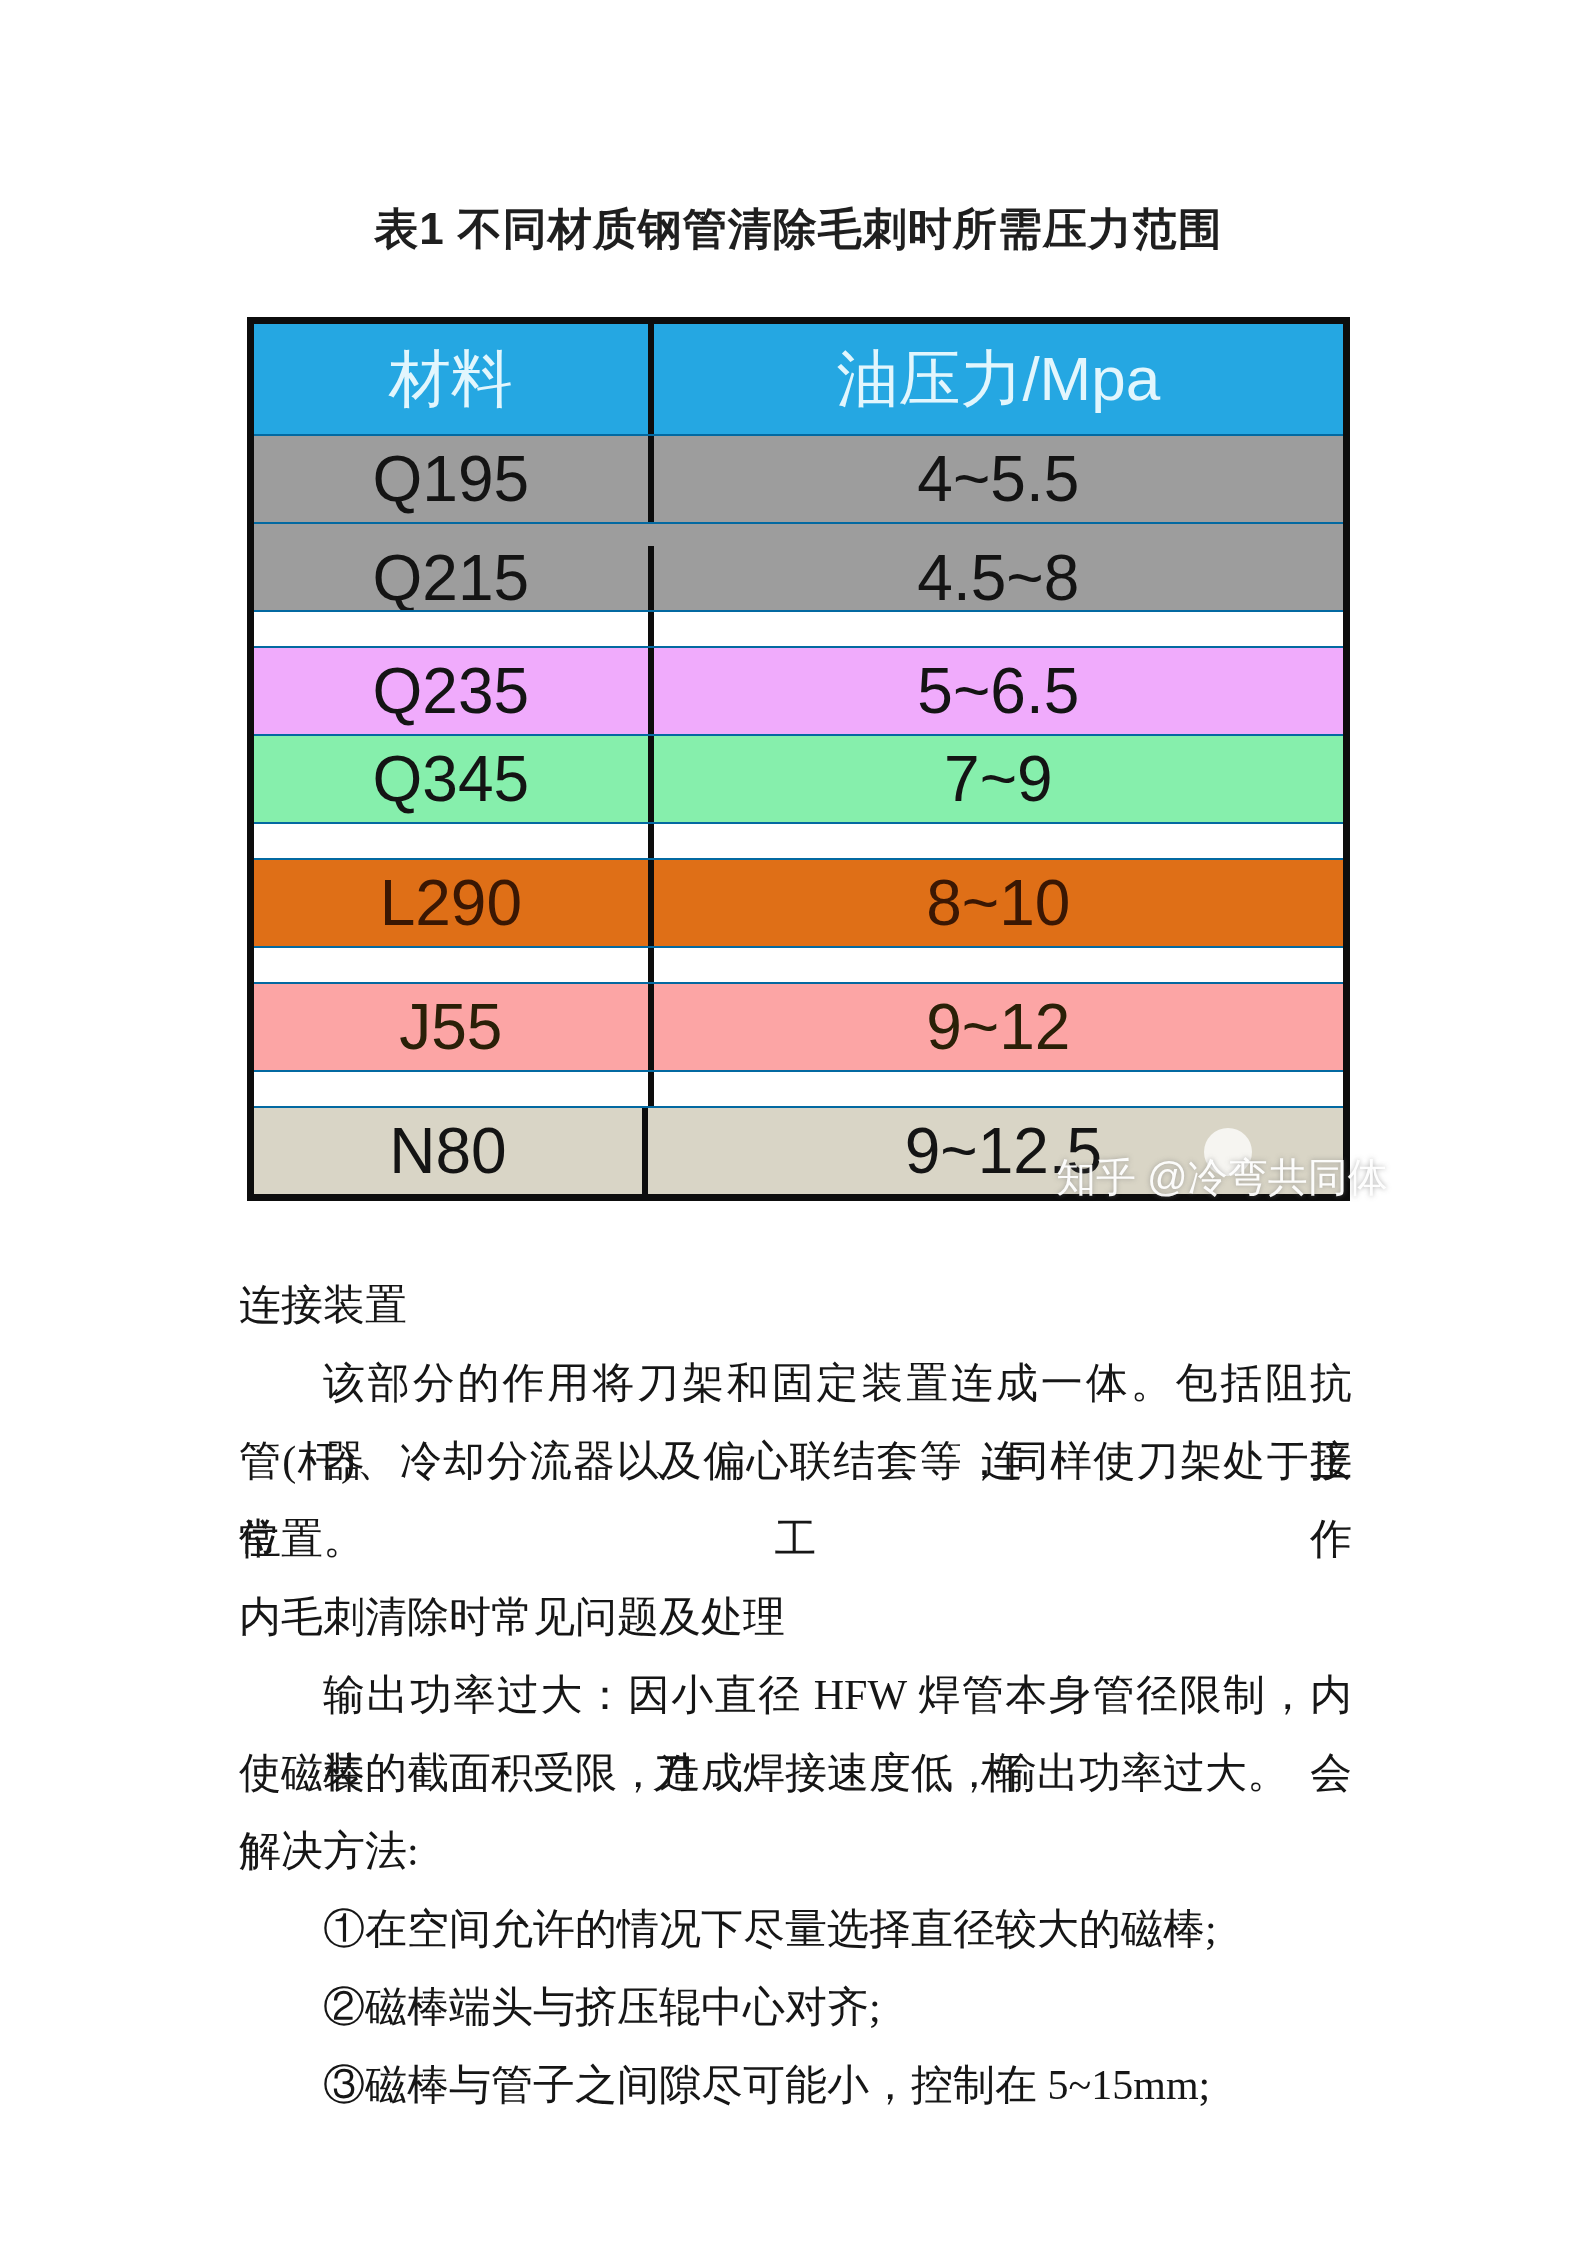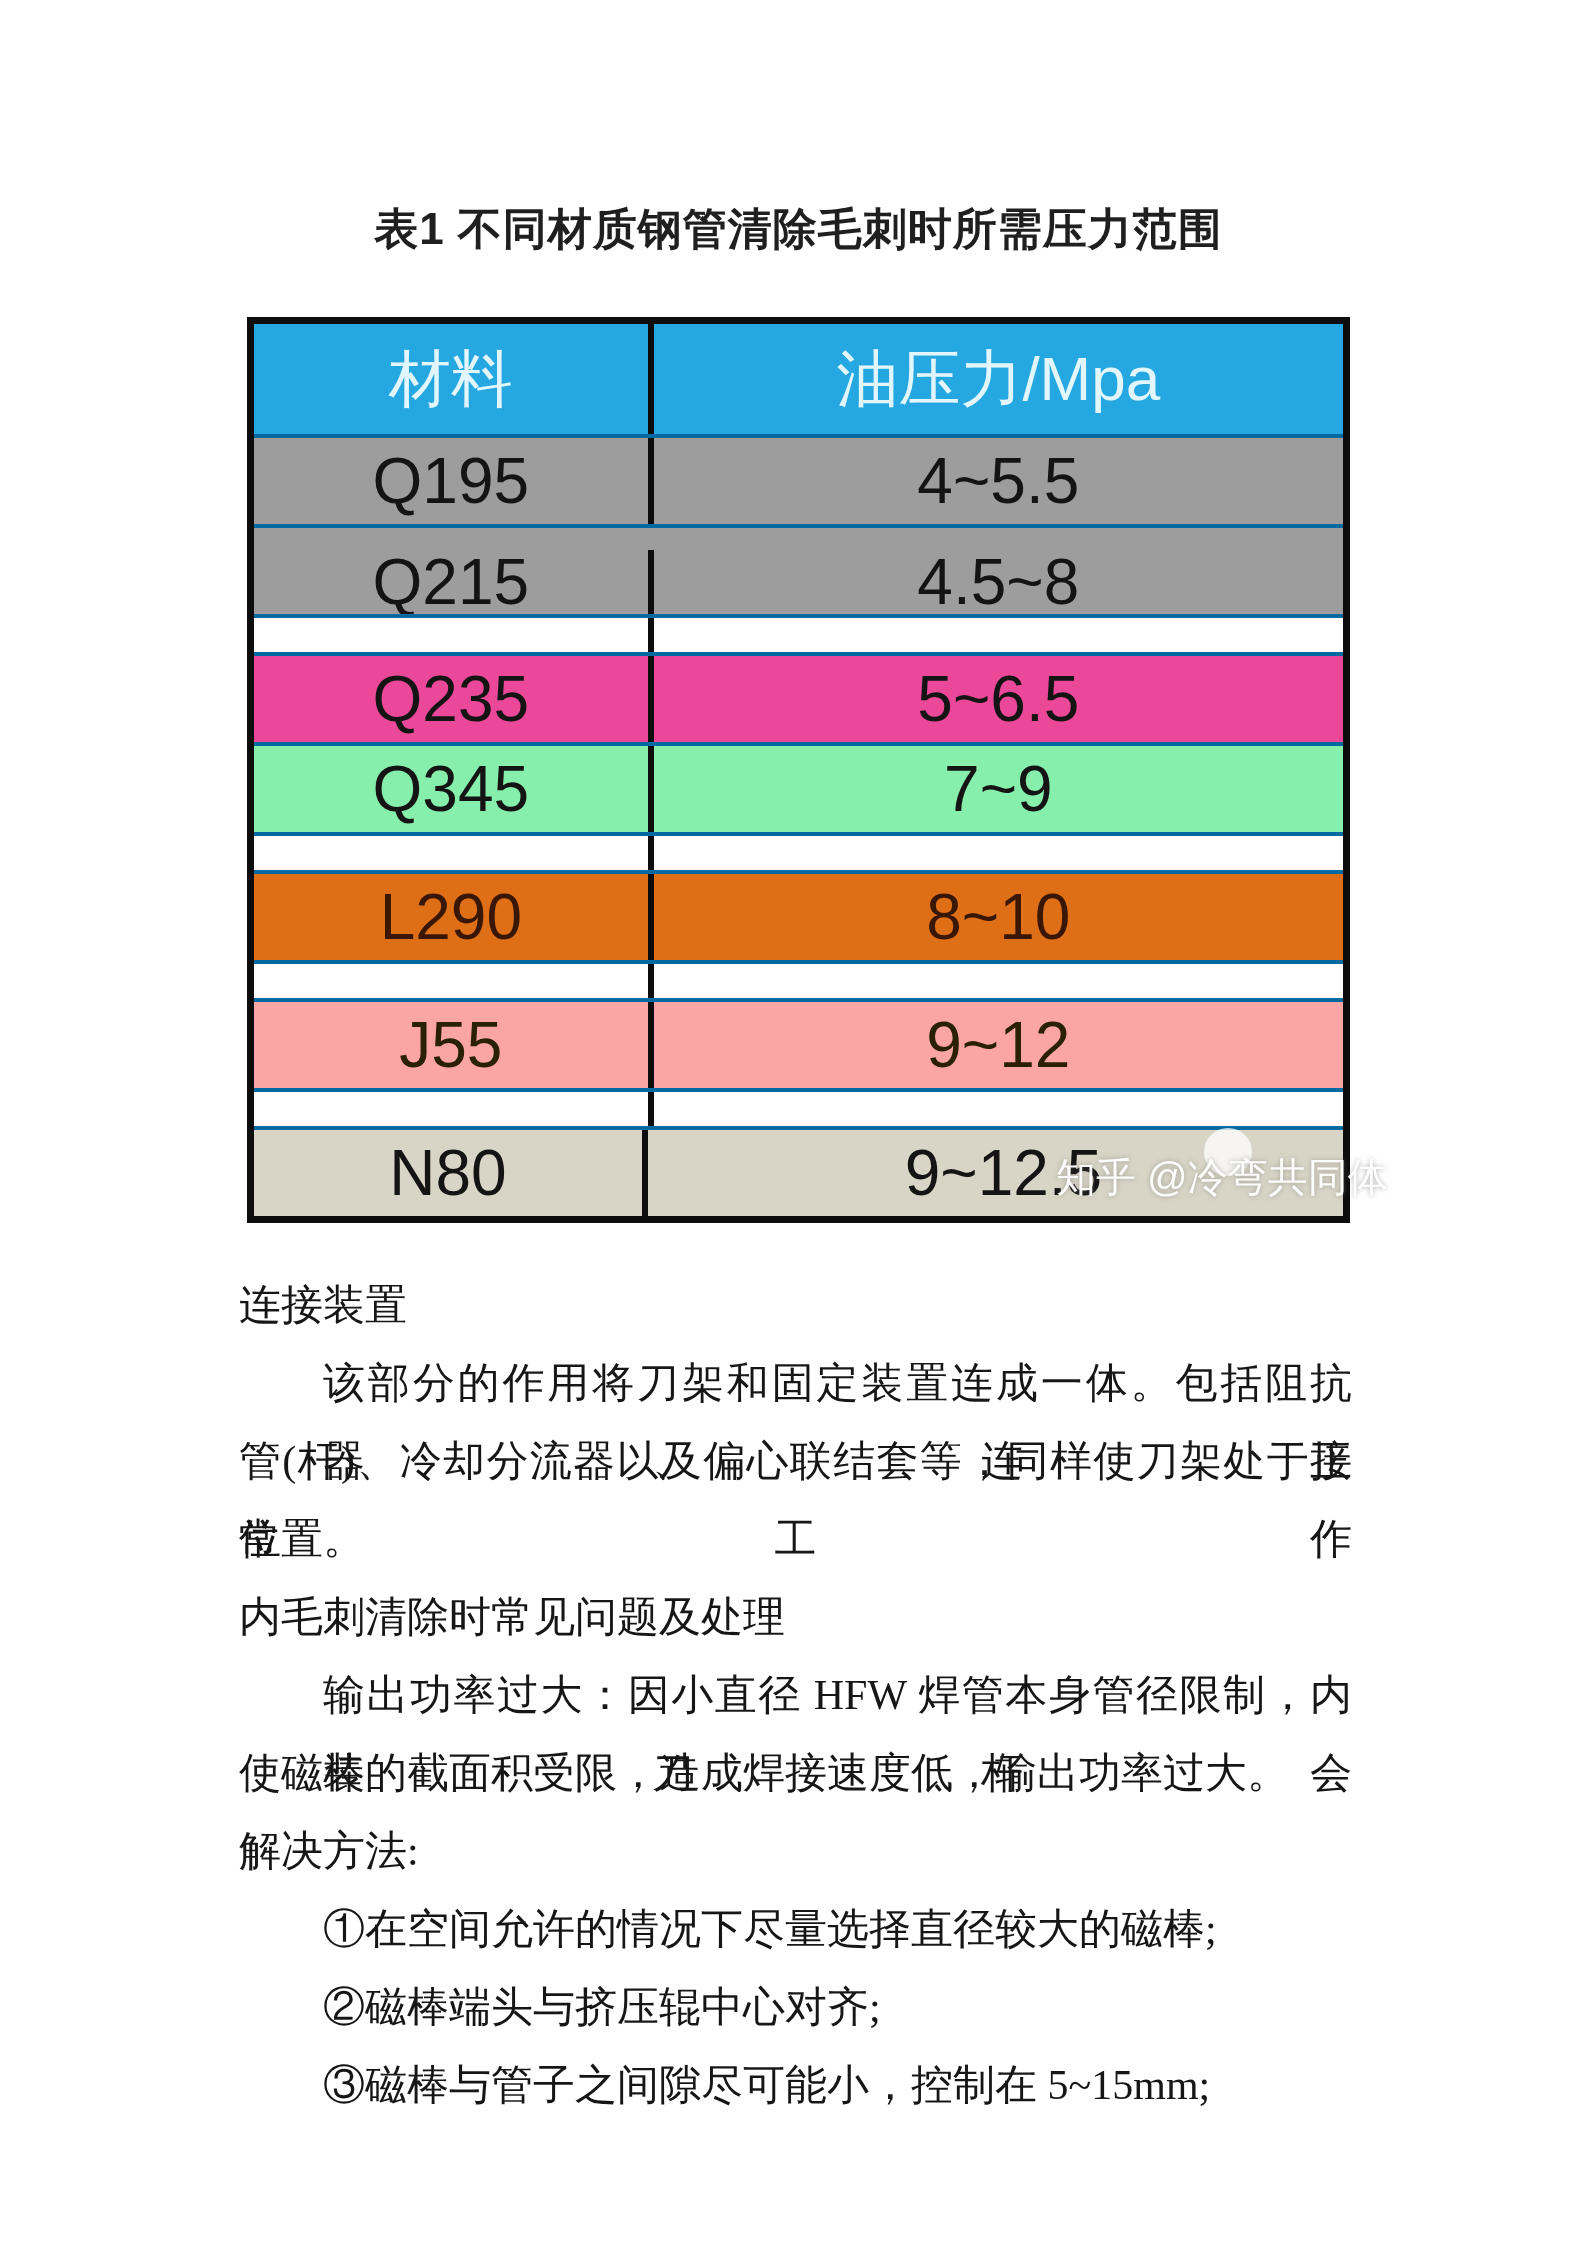--- a/index.html
+++ b/index.html
@@ -23,21 +23,21 @@
   }
   .steel-table{
     position:absolute;
     left:247px; top:317px; width:1103px;
     border:7px solid #0d0d0d;
     box-sizing:border-box;
     background:#ffffff;
   }
   .t-row{
     display:flex;
-    border-bottom:4px solid #0369a1;
+    border-bottom:2px solid #0369a1;
   }
   .t-row:last-child{border-bottom:none;}
   .cell{
     display:flex;
     align-items:center;
     justify-content:center;
     font-family:"Liberation Sans", sans-serif;
     line-height:1;
     overflow:hidden;
   }
@@ -97,21 +97,21 @@
         <div class="cell c2" style="color: rgb(20, 20, 20); font-size: 64px;">4~5.5</div>
       </div>
       <div class="t-row" style="height: 86px; background: rgb(157, 157, 157); align-items: flex-end;">
         <div class="cell c1" style="color: rgb(20, 20, 20); font-size: 64px;">Q215</div>
         <div class="cell c2" style="color: rgb(20, 20, 20); font-size: 64px;">4.5~8</div>
       </div>
       <div class="t-row" style="height: 34px; background: rgb(255, 255, 255);">
         <div class="cell c1"></div>
         <div class="cell c2"></div>
       </div>
-      <div class="t-row" style="height: 86px; background: #ec4899;">
+      <div class="t-row" style="height: 86px; background: #f0abfc;">
         <div class="cell c1" style="color: rgb(20, 20, 20); font-size: 64px;">Q235</div>
         <div class="cell c2" style="color: rgb(20, 20, 20); font-size: 64px;">5~6.5</div>
       </div>
       <div class="t-row" style="height: 86px; background: #86efac;">
         <div class="cell c1" style="color: rgb(20, 20, 20); font-size: 64px;">Q345</div>
         <div class="cell c2" style="color: rgb(20, 20, 20); font-size: 64px;">7~9</div>
       </div>
       <div class="t-row" style="height: 34px; background: rgb(255, 255, 255);">
         <div class="cell c1"></div>
         <div class="cell c2"></div>

